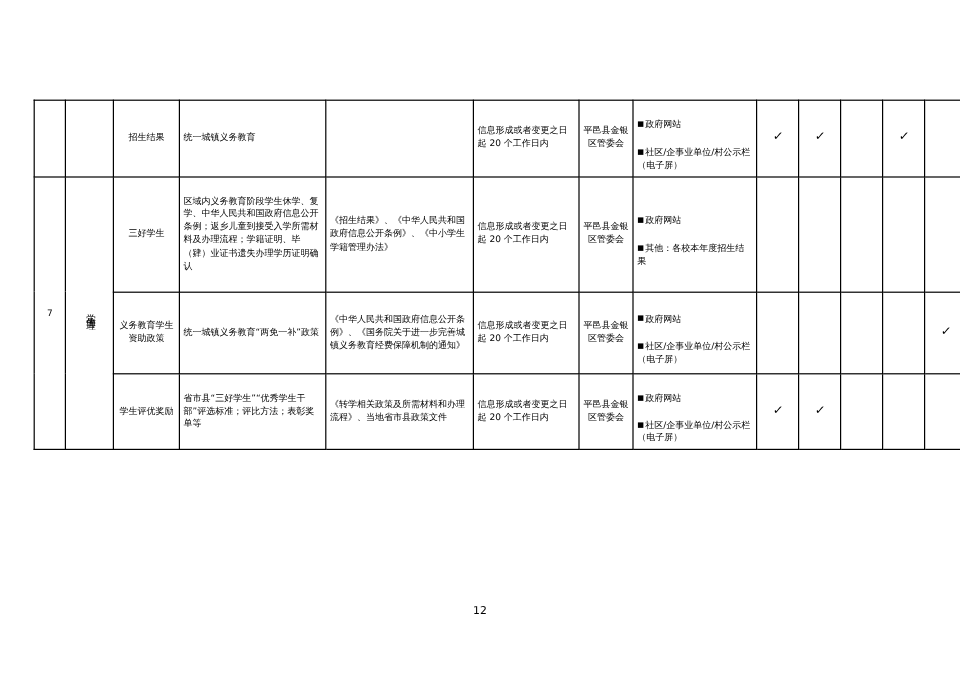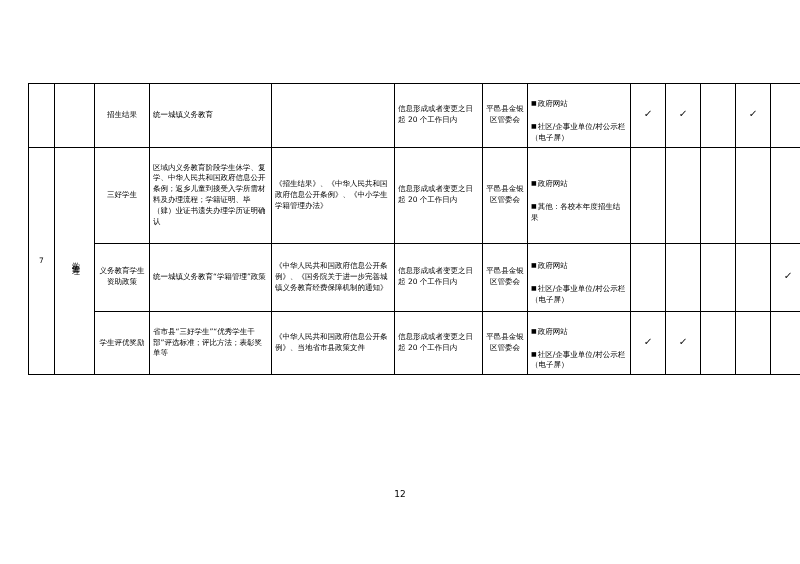--- a/index.html
+++ b/index.html
@@ -78,21 +78,21 @@
   .check {
     font-size: 10px;
     line-height: 1;
     display: inline-block;
     transform: skewX(-8deg);
   }
   .pagenum {
     position: absolute;
     left: 0;
     right: 0;
-    top: 489px;
+    top: 505px;
     text-align: center;
     font-size: 9px;
     color: #000;
   }
   .ct { text-align: center; }
 </style>
 </head>
 <body>
 
 <div class="page">
@@ -153,39 +153,39 @@
           </td>
           <td class="ct"><span class="check"></span></td>
           <td class="ct"><span class="check"></span></td>
           <td class="ct"><span class="check"></span></td>
           <td class="ct"><span class="check"></span></td>
           <td class="ct"><span class="check"></span></td>
         </tr>
 
         <tr style="height:68px;">
           <td class="ct">义务教育学生资助政策</td>
-          <td>统一城镇义务教育“学籍管理”政策</td>
+          <td>统一城镇义务教育“两免一补”政策</td>
           <td>《中华人民共和国政府信息公开条例》、《国务院关于进一步完善城镇义务教育经费保障机制的通知》</td>
           <td>信息形成或者变更之日起 20 个工作日内</td>
           <td class="ct org-cell">平邑县金银区管委会</td>
           <td>
             <span class="way-line">政府网站</span>
             <span class="way-line">社区/企事业单位/村公示栏（电子屏）</span>
           </td>
           <td class="ct"><span class="check"></span></td>
           <td class="ct"><span class="check"></span></td>
           <td class="ct"><span class="check"></span></td>
           <td class="ct"><span class="check"></span></td>
           <td class="ct"><span class="check">✓</span></td>
         </tr>
 
         <tr style="height:62px;">
           <td class="ct">学生评优奖励</td>
           <td>省市县“三好学生”“优秀学生干部”评选标准；评比方法；表彰奖单等</td>
-          <td>《中华人民共和国政府信息公开条例》、当地省市县政策文件</td>
+          <td>《转学相关政策及所需材料和办理流程》、当地省市县政策文件</td>
           <td>信息形成或者变更之日起 20 个工作日内</td>
           <td class="ct org-cell">平邑县金银区管委会</td>
           <td>
             <span class="way-line">政府网站</span>
             <span class="way-line">社区/企事业单位/村公示栏（电子屏）</span>
           </td>
           <td class="ct"><span class="check">✓</span></td>
           <td class="ct"><span class="check">✓</span></td>
           <td class="ct"><span class="check"></span></td>
           <td class="ct"><span class="check"></span></td>

